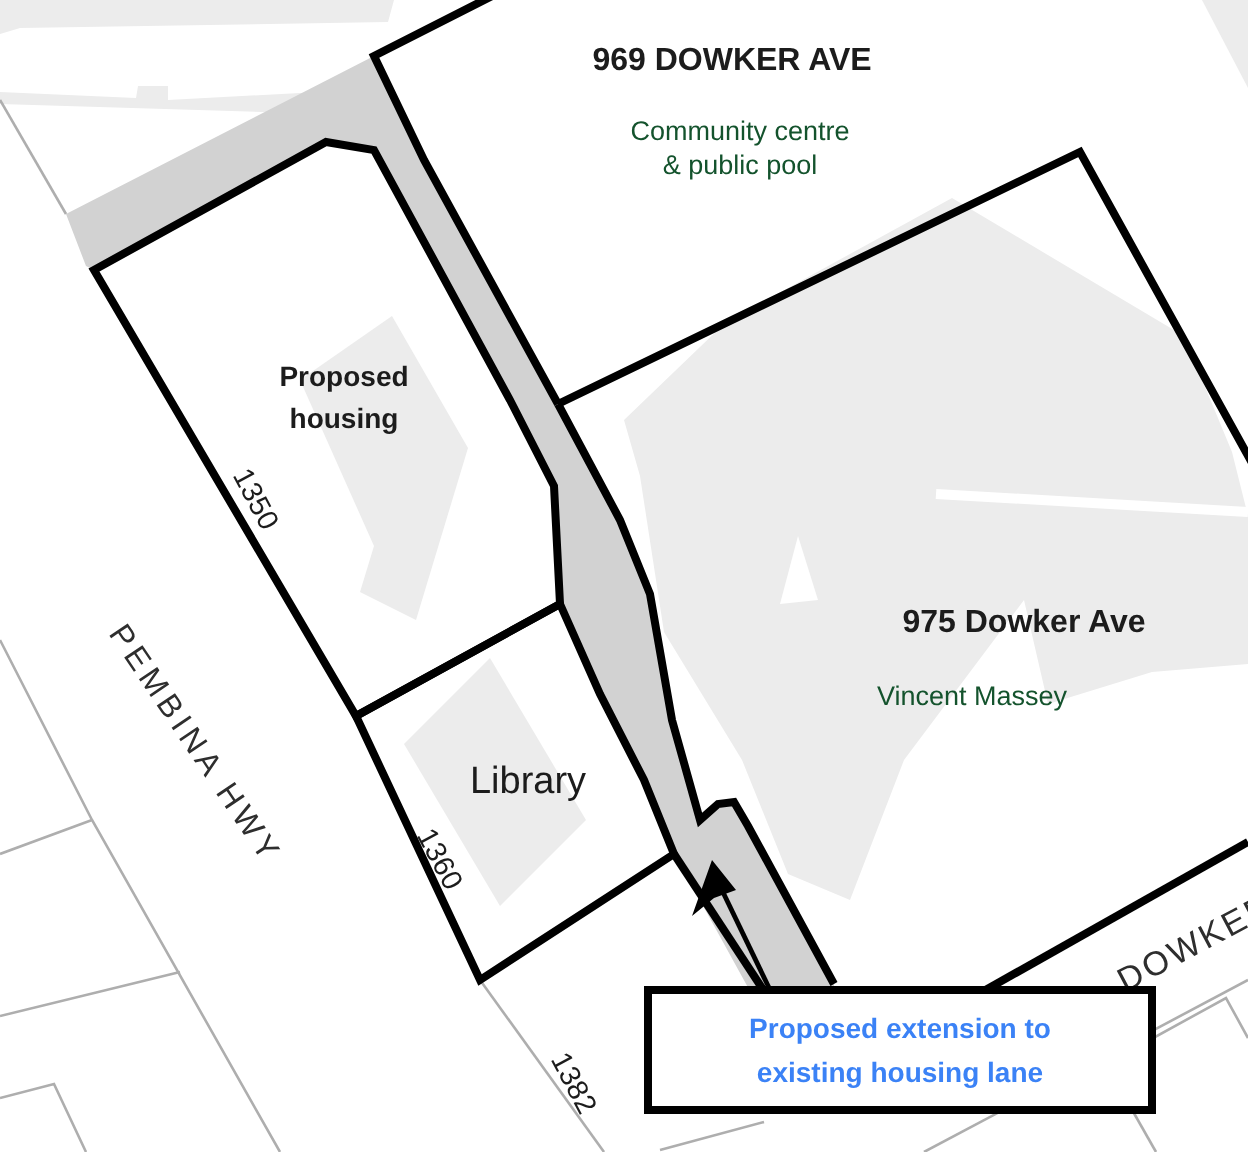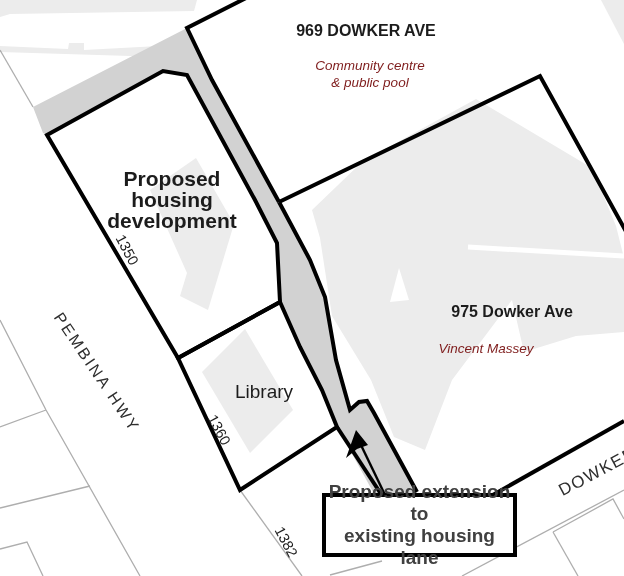--- a/index.html
+++ b/index.html
@@ -7,40 +7,40 @@
     width:624px;height:576px;position:relative;overflow:hidden;
     background:#ffffff;
     font-family:"Liberation Sans","DejaVu Sans",sans-serif;
     -webkit-font-smoothing:antialiased;
   }
   #map-canvas{position:absolute;left:0;top:0;}
   .lbl{position:absolute;color:#1c1c1c;white-space:nowrap;line-height:1;}
   .center{transform:translate(-50%,-50%);text-align:center;}
   .bold{font-weight:bold;}
   .multi{line-height:21px;}
-  .sub{font-size:13.5px;line-height:17px;color:#7f1d1d;font-style:italic;}
+  .sub{font-size:13.5px;line-height:17px;color:#14532d;}
   .num{font-size:14.5px;color:#1c1c1c;transform:translate(-50%,-50%) rotate(62deg);}
   .street{color:#2e2e2e;}
   #pembina-label{
     left:64px;top:310px;font-size:16px;letter-spacing:2.5px;
     transform:rotate(56deg);transform-origin:left top;
   }
   #dowker-label{
     left:564px;top:482px;font-size:17px;letter-spacing:1.5px;
     transform:rotate(-28deg);transform-origin:left bottom;
   }
   #callout-box{
-    position:absolute;left:322px;top:493px;width:195px;height:64px;
+    position:absolute;left:322px;top:493px;width:256px;height:64px;
     box-sizing:border-box;border:4px solid #000;background:#fff;
     display:flex;flex-direction:column;align-items:center;justify-content:center;
-    font-size:19px;font-weight:bold;line-height:22px;text-align:center;color:#404040;
+    font-size:14px;font-weight:bold;line-height:22px;text-align:center;color:#3b82f6;
   }
   .t969{left:366px;top:31px;font-size:16px;}
   .t969sub{left:370px;top:74px;}
-  .thousing{left:172px;top:199px;font-size:21px;}
+  .thousing{left:172px;top:199px;font-size:14px;}
   .t975{left:512px;top:312px;font-size:16px;}
   .t975sub{left:486px;top:348px;}
   .tlibrary{left:264px;top:391px;font-size:19px;}
   .n1350{left:127px;top:250px;}
   .n1360{left:219px;top:430px;}
   .n1382{left:286px;top:542px;}
 </style>
 </head>
 <body style="background: rgb(255, 255, 255);">
 
@@ -94,21 +94,20 @@
 <div class="lbl center bold t969">969 DOWKER AVE</div>
 
 <div class="lbl center sub t969sub">
   <div>Community centre</div>
   <div>&amp; public pool</div>
 </div>
 
 <div class="lbl center bold multi thousing">
   <div>Proposed</div>
   <div>housing</div>
-  <div>development</div>
 </div>
 
 <div class="lbl center bold t975">975 Dowker Ave</div>
 
 <div class="lbl center sub t975sub">
   <div>Vincent Massey</div>
 </div>
 
 <div class="lbl center tlibrary">Library</div>
 

